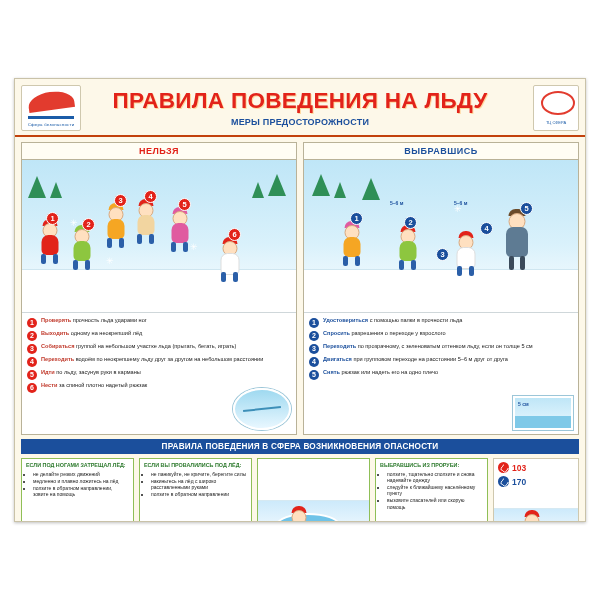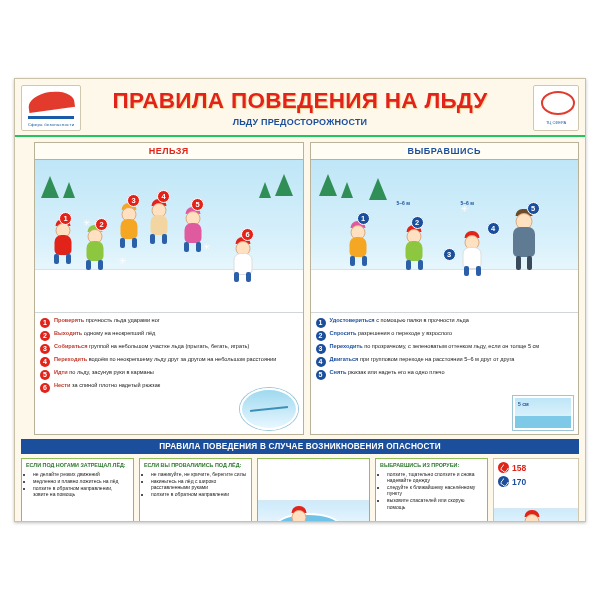--- a/index.html
+++ b/index.html
@@ -16,21 +16,21 @@
     background:#fdf8e9;
     border:1px solid #c9c2a8;
     box-shadow:0 1px 3px rgba(0,0,0,.25);
     box-sizing:border-box;
     overflow:hidden;
   }
   
   .hdr{
     position:relative;
     height:56px;
-    border-bottom:2px solid #22c55e;
+    border-bottom:2px solid #c2410c;
   }
   .logo-left{
     position:absolute;left:6px;top:6px;width:58px;height:44px;
     background:#ffffff;border:1px solid #cfc8ae;border-radius:2px;
     overflow:hidden;
   }
   .logo-left .swoosh{
     position:absolute;left:6px;top:6px;width:46px;height:18px;
     background:#e23b2e;border-radius:50% 50% 0 0/70% 70% 0 0;
     transform:rotate(-8deg);
@@ -62,21 +62,21 @@
   }
   .subtitle{
     text-align:center;font-size:9px;font-weight:bold;color:#1b4f9c;
     letter-spacing:.2px;margin-top:3px;
   }
   
   .cols{
     position:relative;
     display:flex;
     gap:6px;
-    padding:5px 6px 0 19px;
+    padding:5px 6px 0 6px;
     height:298px;
     box-sizing:border-box;
   }
   .col{
     flex:1;
     border:1px solid #b9b298;
     background:#ffffff;
     display:flex;flex-direction:column;
     box-sizing:border-box;
     overflow:hidden;
@@ -213,21 +213,21 @@
 
 <div class="poster">
 
   <div class="hdr">
     <div class="logo-left">
       <div class="swoosh"></div>
       <div class="lbar"></div>
       <div class="ltxt">Сфера безопасности</div>
     </div>
     <h1 class="title">ПРАВИЛА ПОВЕДЕНИЯ НА ЛЬДУ</h1>
-    <div class="subtitle">ЛЬДУ ПРЕДОСТОРОЖНОСТИ</div>
+    <div class="subtitle">МЕРЫ ПРЕДОСТОРОЖНОСТИ</div>
     <div class="logo-right">
       <div class="circ"></div>
       <div class="rtxt">ТЦ СФЕРА</div>
     </div>
   </div>
 
   <div class="cols">
 
     <div class="col left">
       <div class="col-head">НЕЛЬЗЯ</div>
@@ -395,21 +395,21 @@
           <div class="rt"><b>Снять</b><span> рюкзак или надеть его на одно плечо</span></div>
         </div>
         <div class="thumb-sq">
           <div class="meas" style="left:3px;top:3px;">5 см</div>
           <div style="position:absolute;left:0;bottom:0;width:100%;height:12px;background:#7fc9e8;"></div>
         </div>
       </div>
     </div>
   </div>
 
-  <div class="band">ПРАВИЛА ПОВЕДЕНИЯ В СЛУЧАЕ ВОЗНИКНОВЕНИЯ ОПАСНОСТИ</div>
+  <div class="band">ПРАВИЛА ПОВЕДЕНИЯ В СФЕРА ВОЗНИКНОВЕНИЯ ОПАСНОСТИ</div>
 
   <div class="bottom">
 
     <div class="bcard">
       <h4>ЕСЛИ ПОД НОГАМИ ЗАТРЕЩАЛ ЛЁД:</h4>
       <ul>
         <li>не делайте резких движений</li>
         <li>медленно и плавно ложитесь на лёд</li>
         <li>ползите в обратном направлении, зовите на помощь</li>
       </ul>
@@ -439,21 +439,21 @@
       <ul>
         <li>ползите, тщательно сползите и снова надевайте одежду</li>
         <li>следуйте к ближайшему населённому пункту</li>
         <li>вызовите спасателей или скорую помощь</li>
       </ul>
     </div>
 
     <div class="bcard" style="flex:0 0 86px;border-color:#cfc8ae;">
       <div class="phone">
         <div class="pic"></div>
-        <div class="pnum">158</div>
+        <div class="pnum">103</div>
       </div>
       <div class="phone blue">
         <div class="pic"></div>
         <div class="pnum">170</div>
       </div>
       <div class="bimg" style="height:36px;">
         <div class="kid" style="left:26px;top:2px;width:24px;height:34px;">
           <div class="hat" style="background:#e2231a;"></div>
           <div class="head" style="top:3px;"></div>
 

